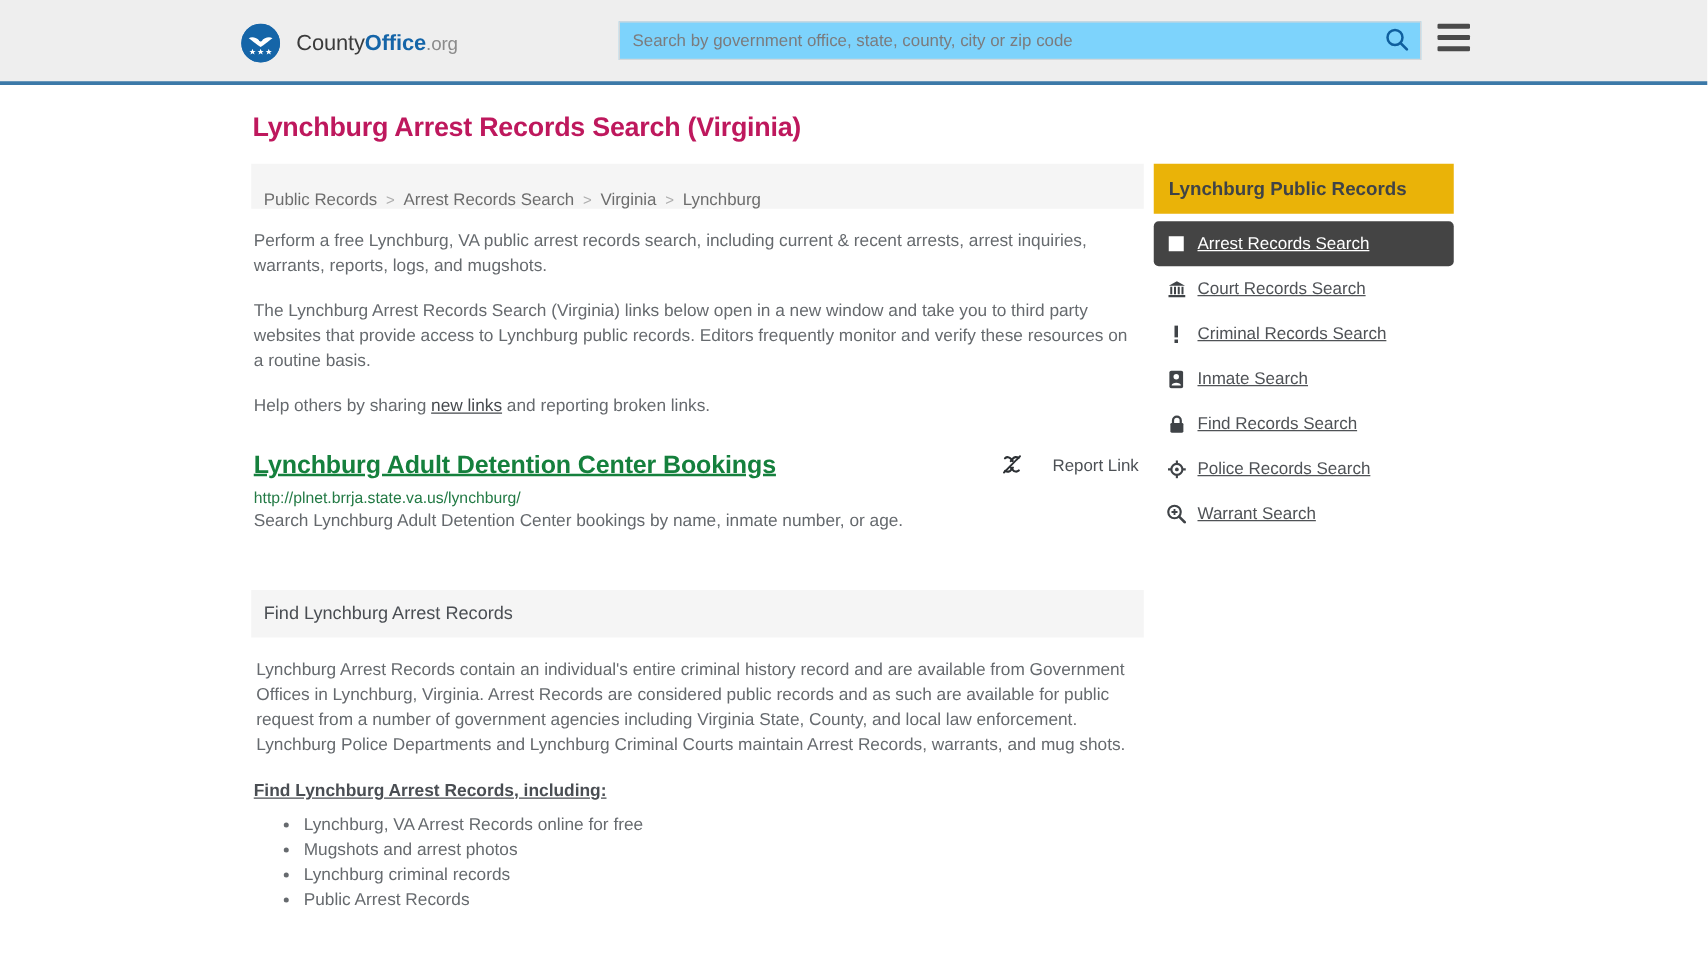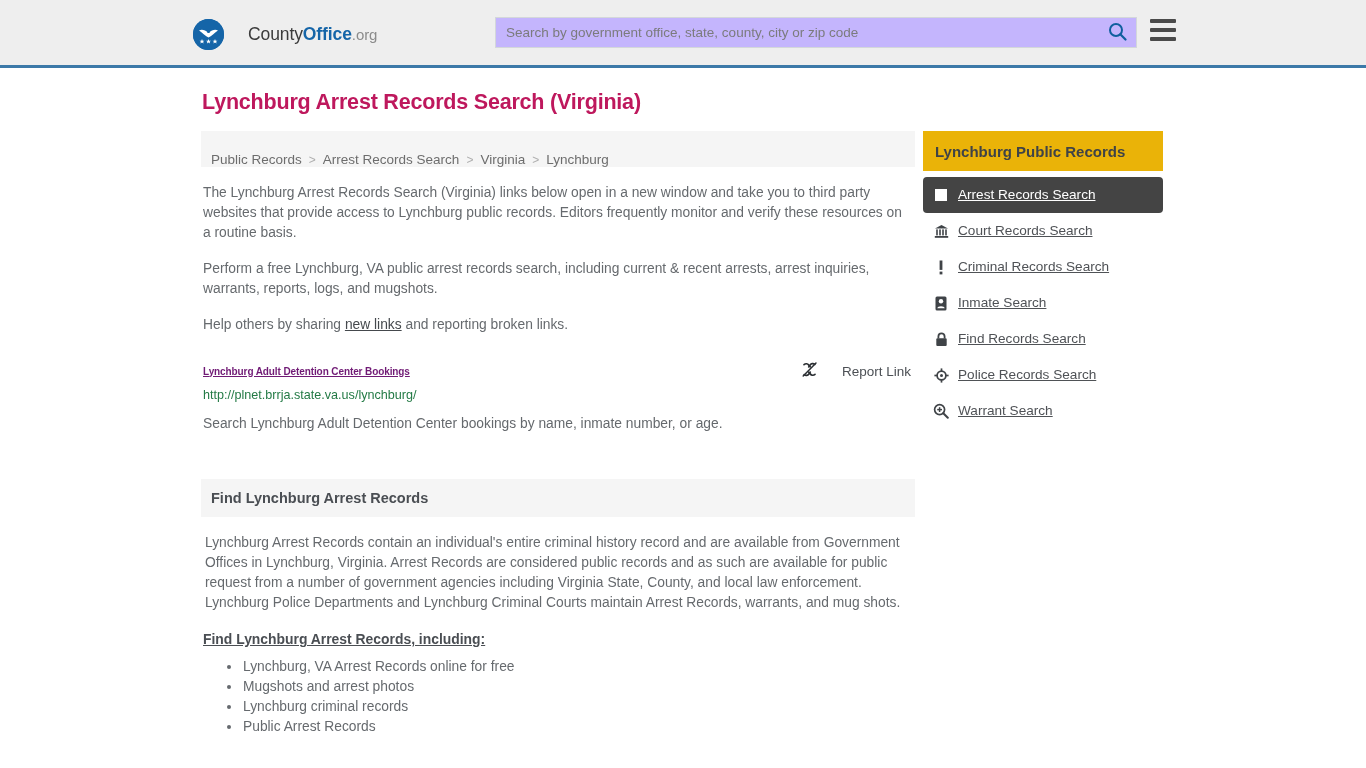--- a/index.html
+++ b/index.html
@@ -19,21 +19,21 @@
     border-bottom: 3px solid #3c79a8;
     display: flex;
     align-items: center;
   }
   .brand {
     position: absolute;
     left: 193px;
     top: 19px;
     display: flex;
     align-items: center;
-    gap: 24px;
+    gap: 13px;
     text-decoration: none;
   }
   .brand-mark {
     width: 31px; height: 31px;
     border-radius: 50%;
     background: #1565a8;
     position: relative;
     flex: 0 0 auto;
   }
   .brand-mark svg { display: block; }
@@ -45,21 +45,21 @@
   }
   .brand-text .b-office { color: #1565a8; font-weight: bold; }
   .brand-text .b-org { color: #8b8b8b; font-size: 15px; }
 
   .search-wrap {
     position: absolute;
     left: 495px;
     top: 17px;
     width: 642px;
     height: 31px;
-    background: #c4b5fd;
+    background: #7dd3fc;
     border: 1px solid #d3d7da;
     display: flex;
     align-items: center;
   }
   .search-input {
     flex: 1 1 auto;
     border: none;
     outline: none;
     height: 100%;
     padding: 0 10px;
@@ -143,57 +143,57 @@
   }
 
   
   .result { margin-top: 26px; padding: 0 2px; position: relative; }
   .result-head {
     display: flex;
     align-items: center;
     justify-content: space-between;
   }
   .result-title {
-    font-size: 10px;
+    font-size: 20px;
     font-weight: bold;
-    color: #701a75;
+    color: #15803d;
     text-decoration: underline;
     letter-spacing: -0.1px;
   }
   .report-link {
     display: flex; align-items: center; gap: 24px;
     color: #4c5055;
     font-size: 13.5px;
     text-decoration: none;
     white-space: nowrap;
     padding-right: 2px;
   }
   .result-url {
     display: block;
     margin-top: 7px;
     font-size: 12.6px;
     color: #237a45;
     text-decoration: none;
   }
   .result-desc {
-    margin-top: 12px;
+    margin-top: 2px;
     font-size: 13.8px;
     color: #65696d;
     line-height: 19px;
   }
 
   
   .section { margin-top: 46px; }
   .section-head {
     background: #f5f5f5;
     height: 38px;
     display: flex; align-items: center;
     padding: 0 10px;
     font-size: 14.5px;
-    font-weight: bold;
+    font-weight: normal;
     color: #4a4e53;
   }
   .section-body { padding: 0 2px; }
   .section-body p.copy { margin-top: 16px; }
   .sub-head {
     margin: 18px 0 0 0;
     font-size: 13.9px;
     font-weight: bold;
     color: #4a4e53;
     text-decoration: underline;
@@ -304,22 +304,22 @@
         <nav class="breadcrumb">
           <a href="#">Public Records</a>
           <span class="sep">&gt;</span>
           <a href="#">Arrest Records Search</a>
           <span class="sep">&gt;</span>
           <a href="#">Virginia</a>
           <span class="sep">&gt;</span>
           <a href="#">Lynchburg</a>
         </nav>
 
+        <p class="copy">Perform a free Lynchburg, VA public arrest records search, including current &amp; recent arrests, arrest inquiries, warrants, reports, logs, and mugshots.</p>
         <p class="copy">The Lynchburg Arrest Records Search (Virginia) links below open in a new window and take you to third party websites that provide access to Lynchburg public records. Editors frequently monitor and verify these resources on a routine basis.</p>
-        <p class="copy">Perform a free Lynchburg, VA public arrest records search, including current &amp; recent arrests, arrest inquiries, warrants, reports, logs, and mugshots.</p>
         <p class="copy"><span>Help others by sharing </span><a class="inline-link" href="#">new links</a><span> and reporting broken links.</span></p>
 
         <div class="result">
           <div class="result-head">
             <a class="result-title" href="#">Lynchburg Adult Detention Center Bookings</a>
             <a class="report-link" href="#">
               <span>
                 <svg width="17" height="17" viewBox="0 0 17 17">
                   <path d="M3 3.6 C4.6 2.2 6.6 2.6 7.8 4.1 L9.2 5.8" fill="none" stroke="#2b2f33" stroke-width="1.7" stroke-linecap="round"></path>
                   <path d="M14 13.4 C12.4 14.8 10.4 14.4 9.2 12.9 L7.8 11.2" fill="none" stroke="#2b2f33" stroke-width="1.7" stroke-linecap="round"></path>

